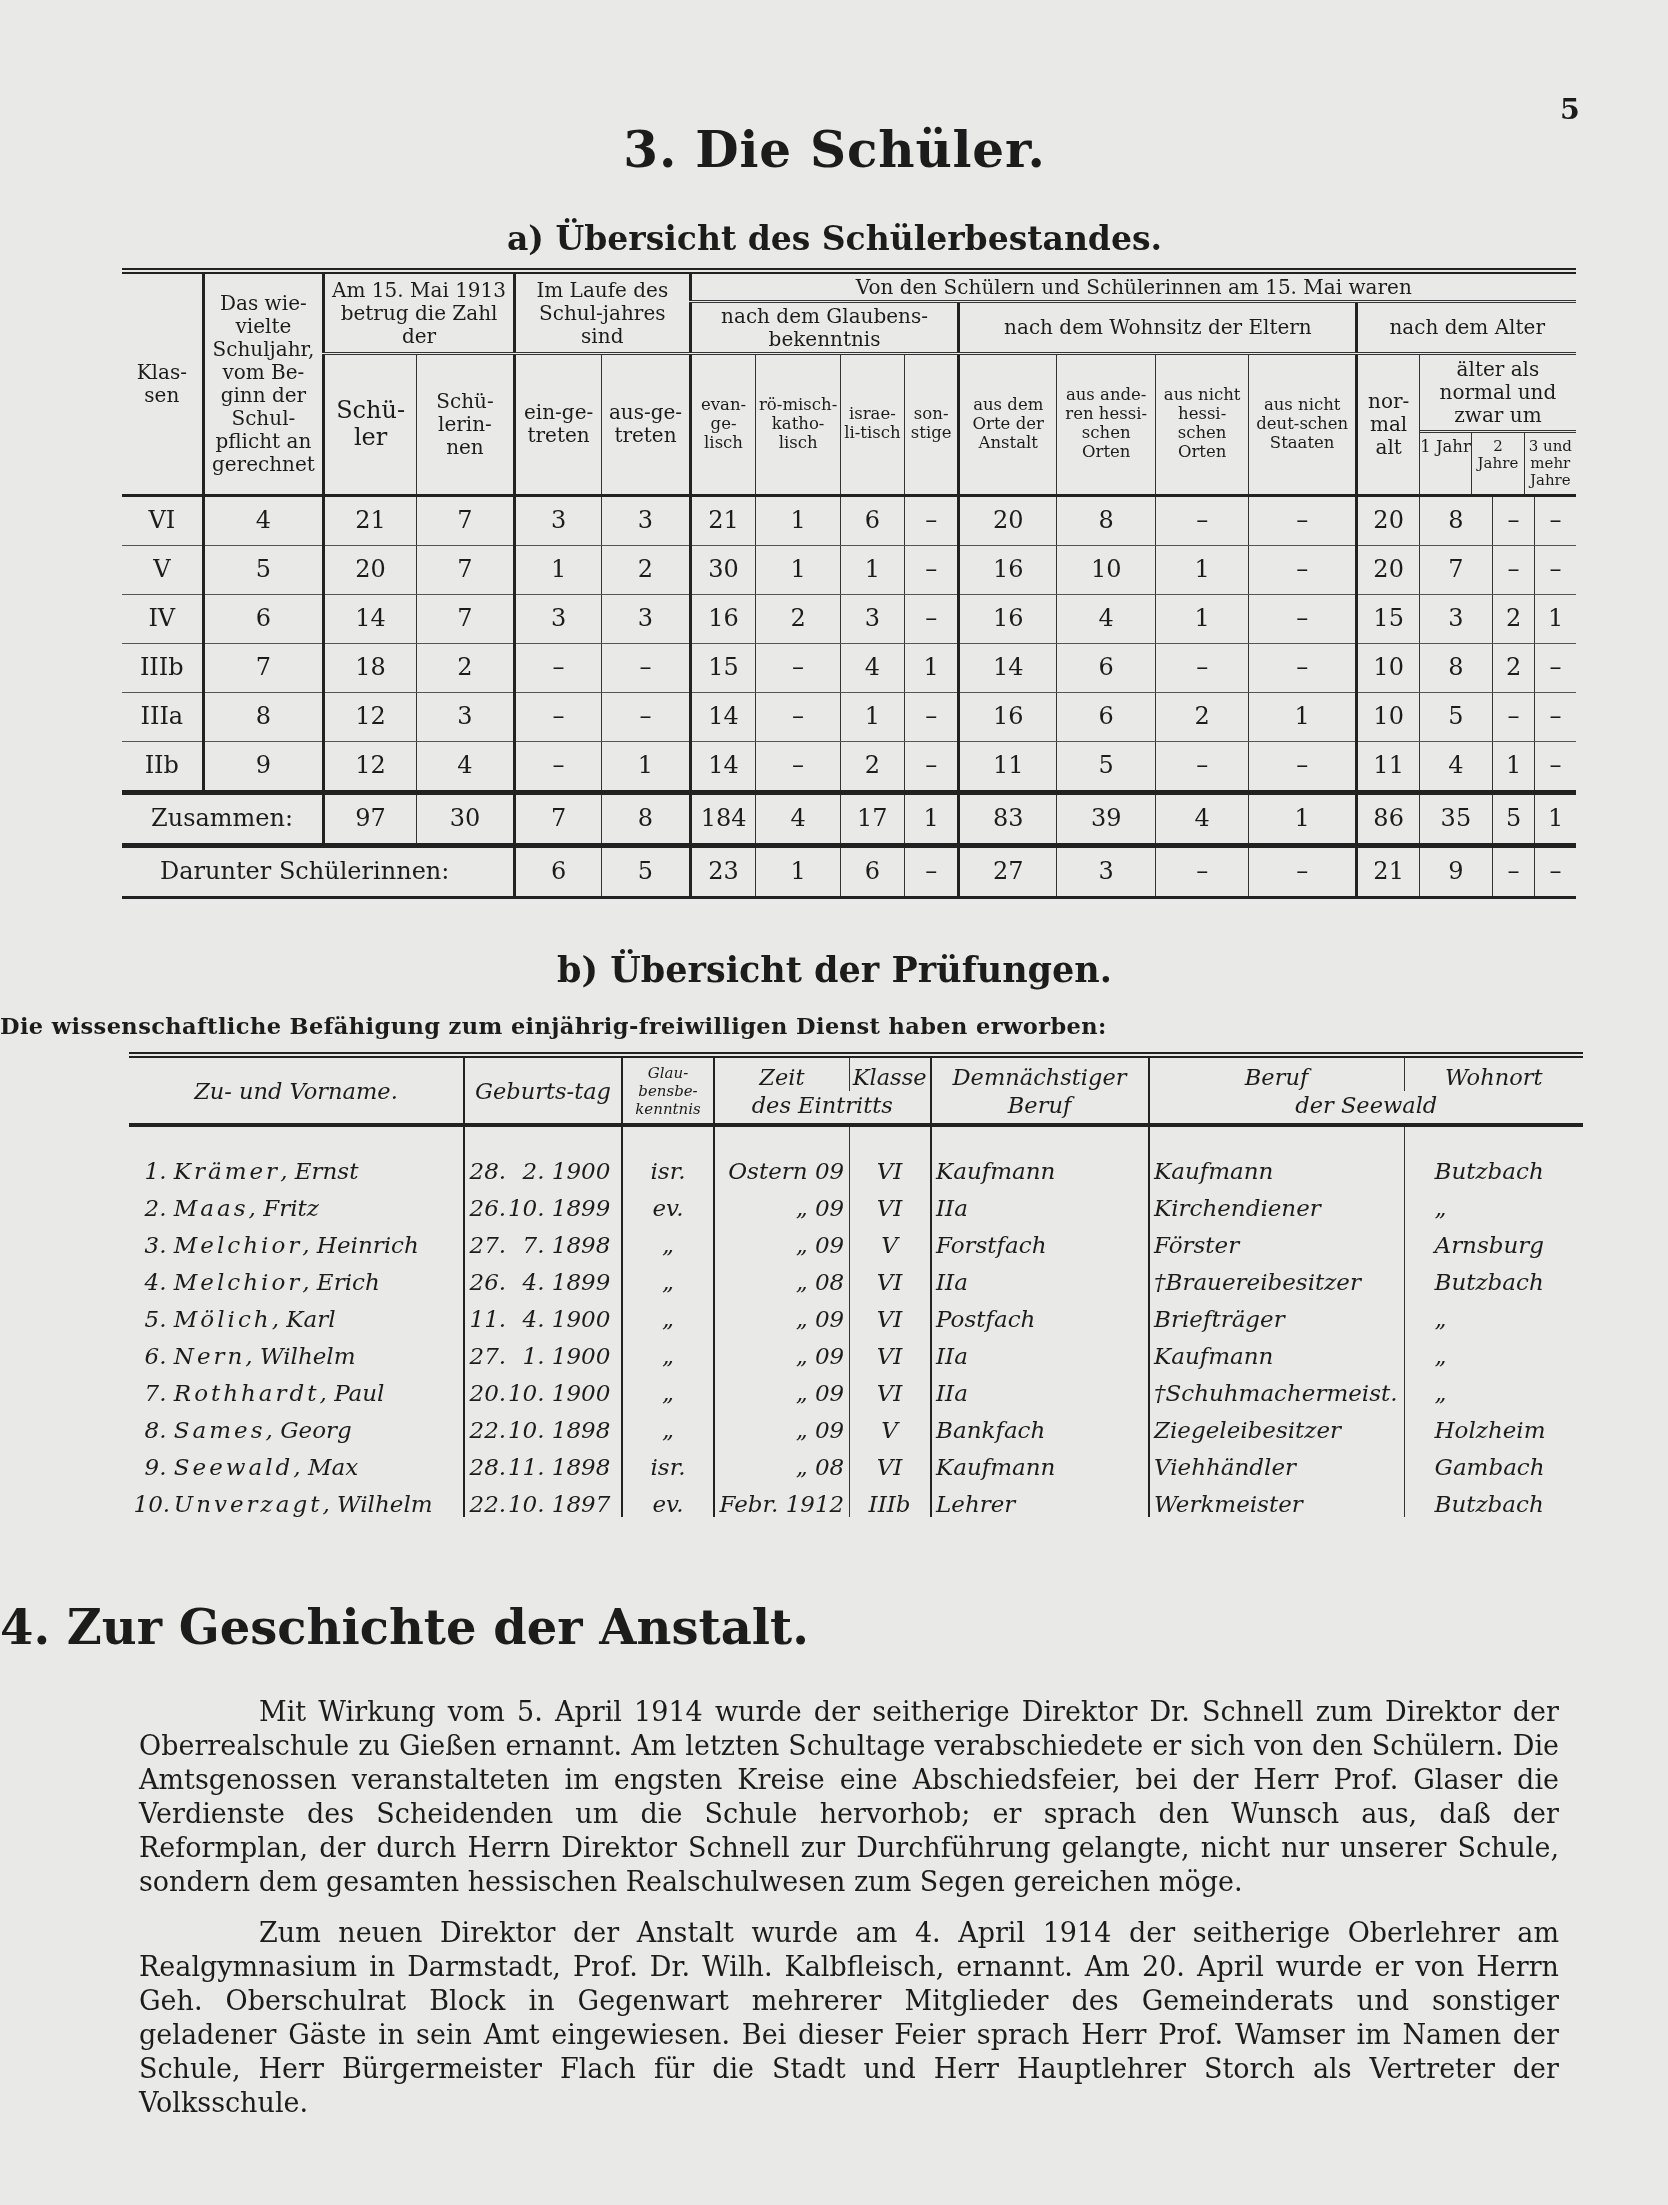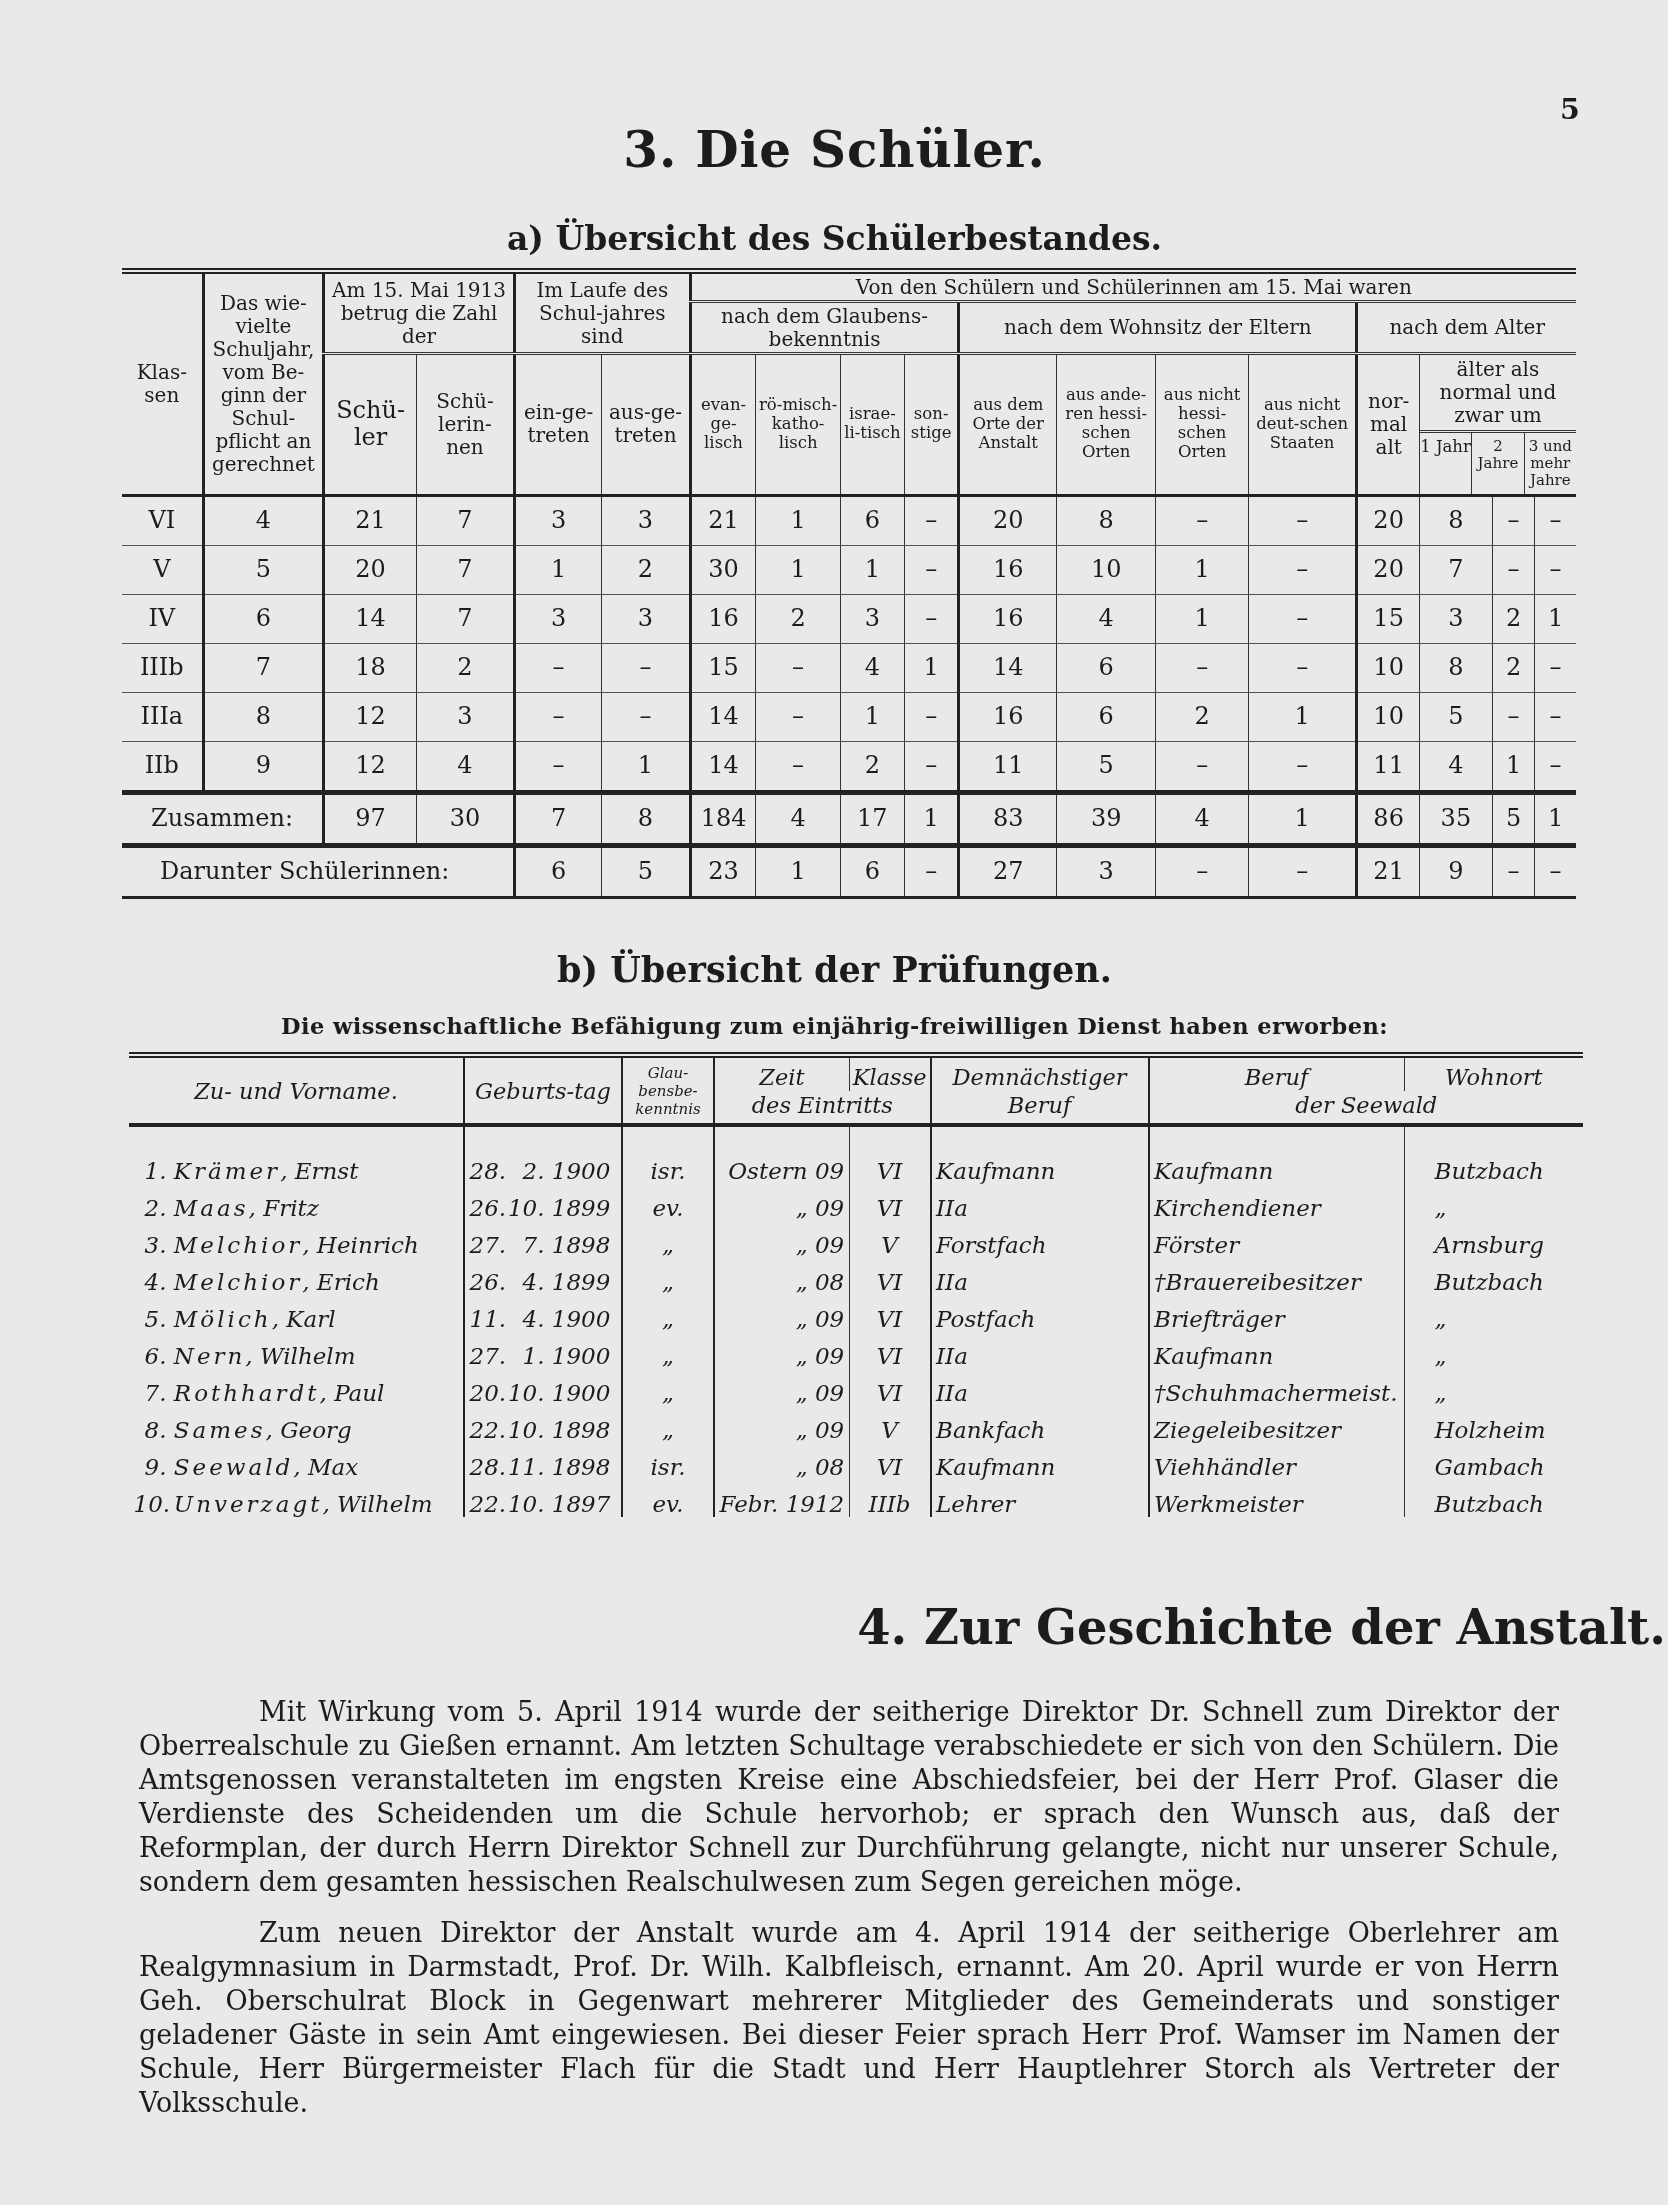--- a/index.html
+++ b/index.html
@@ -19,33 +19,33 @@
   #tabA thead tr:last-child th, #tabA thead th.rowspan-bottom { border-bottom:3px solid #222; }
   #tabA tbody td { height:45px; font-size:24px; }
   #tabA tbody tr.data td { border-bottom:1.5px solid #555; }
   #tabA tbody tr.data:last-child td { border-bottom:none; }
   #tabA tbody tr.sum td { border-top:5.3px solid #222; }
   #tabA tbody tr.sum2 td { border-top:5.3px solid #222; }
   #tabA td.lbl { text-align:center; }
   #tabA td.lbl-left { text-align:left; padding-left:38px; }
   
   .h3 { position:absolute; left:0; width:1669px; top:949px; text-align:center; font-size:35px; font-weight:bold; }
-  .h4 { position:absolute; left:0; width:1669px; top:1013px; text-align:center; font-size:22.5px; font-weight:bold; letter-spacing:0.4px; }
+  .h4 { position:absolute; left:0; width:1669px; top:1013px; font-size:22.5px; font-weight:bold; letter-spacing:0.4px; }
   #tabB { left:129px; top:1052px; width:1454px; font-size:23px; border-top:6px double #222;font-style:italic; }
   #tabB th { font-weight:normal; font-size:22.5px; text-align:center; vertical-align:middle; padding:4.5px 3px; line-height:1.25; border-bottom:4.5px solid #222; }
   #tabB th.small { font-size:15px; line-height:1.2; }
   #tabB td { padding:0 4.5px; height:37px; vertical-align:bottom; white-space:nowrap; }
   #tabB .vb { border-left:2.3px solid #222; }
   #tabB .vt { border-left:1.5px solid #333; }
   #tabB tbody tr:first-child td { padding-top:19.5px; }
   .c { text-align:center; }
   .r { text-align:right; }
   .spaced { letter-spacing:3px; }
   
-  .h5 { position:absolute; left:0; width:1666px; top:1599px; text-align:right; font-size:48px; font-weight:bold; }
+  .h5 { position:absolute; left:0; width:1666px; top:1599px; text-align:left; font-size:48px; font-weight:bold; }
   .body-text { position:absolute; left:122px; width:1454px; top:1678px; font-size:27px; line-height:34px; text-align:justify; }
   .body-text p { margin:17px; text-indent:120px; }
 </style>
 </head>
 <body>
 
 <div class="page-num">5</div>
 <div class="h1">3. Die Schüler.</div>
 <div class="h2">a) Übersicht des Schülerbestandes.</div>
 

